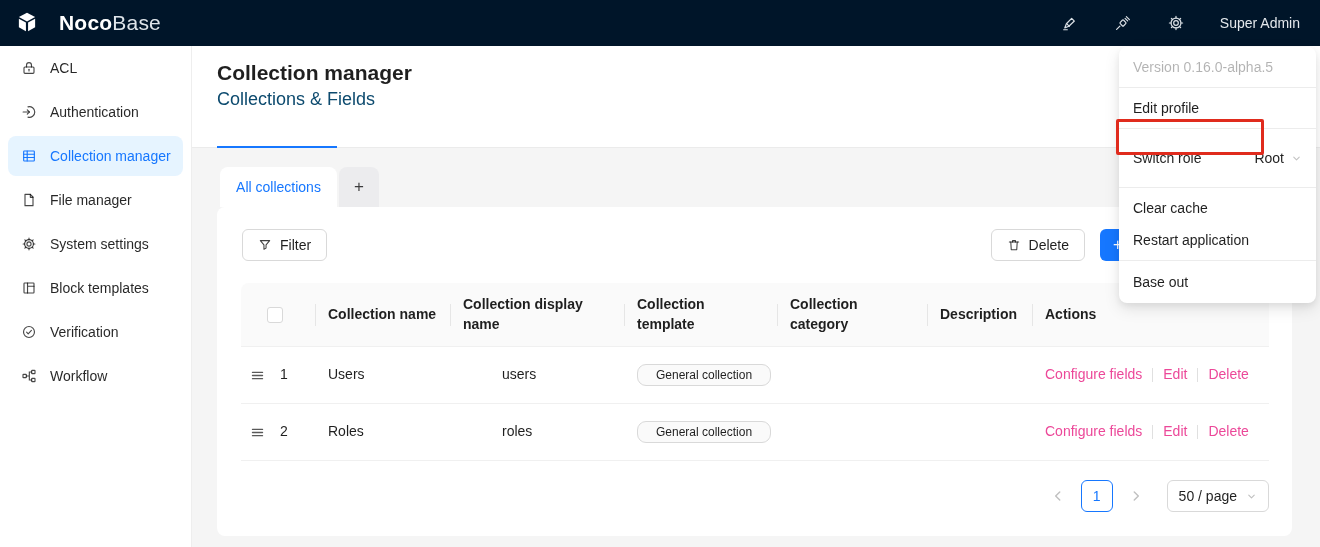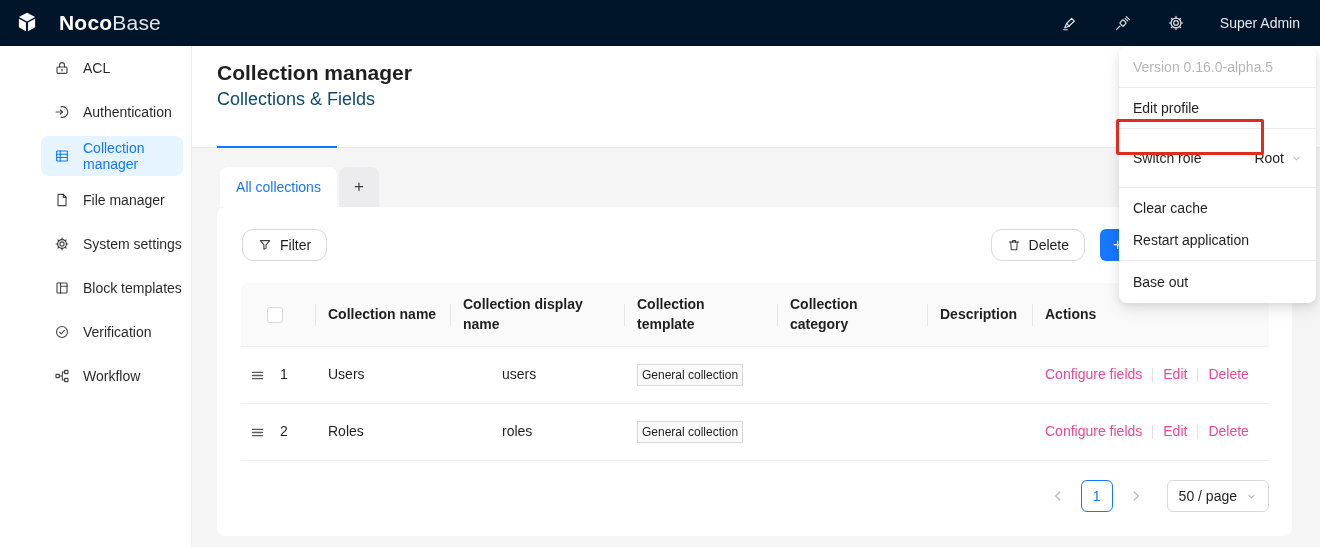--- a/index.html
+++ b/index.html
@@ -13,21 +13,21 @@
   .logo { display:flex; align-items:center; gap:8px; }
   .logo-text { font-size:21px; letter-spacing:0.2px; }
   .logo-bold { color:#ffffff; font-weight:700;margin-left:11px; }
   .logo-light { color:#dfe5ea; font-weight:400; }
   .topbar-right { display:flex; align-items:center; gap:35px; }
   .topbar-icon { width:18px; height:18px; color:#dbe1e6; cursor:pointer; display:block; }
   .topbar-user { color:#e3e8ec; font-size:14px; cursor:pointer; }
 
   
   .sidebar { position:absolute; left:0; top:46px; width:192px; height:501px; background:#fff;
-             border-right:1px solid #eeeeee; padding-top:2px;padding-left:33px; }
+             border-right:1px solid #eeeeee; padding-top:2px; }
   .side-item { height:40px; margin:0 8px 4px 8px; border-radius:8px; display:flex; align-items:center;
                gap:13px; padding-left:13px; font-size:14px; color:rgba(0,0,0,0.85); cursor:pointer; }
   .side-item .sicon { width:16px; height:16px; color:rgba(0,0,0,0.72); flex:0 0 16px; display:block; }
   .side-item.active { background:#e6f4ff; color:#1677ff; }
   .side-item.active .sicon { color:#1677ff; }
 
   
   .page-header { position:absolute; left:192px; top:46px; width:1128px; height:102px; background:#fff;
                  border-bottom:1px solid #ebebeb; }
   .page-title { position:absolute; left:25px; top:15px; font-size:21px; font-weight:700; color:rgba(0,0,0,0.88); }
@@ -36,21 +36,21 @@
 
   
   .content { position:absolute; left:192px; top:148px; width:1128px; height:399px; background:#f5f5f5; }
   .col-tab { position:absolute; top:19px; height:40px; display:flex; align-items:center; justify-content:center;
              border-radius:8px 8px 0 0; font-size:14px; cursor:pointer; }
   .col-tab.active { left:28px; width:117px; background:#fff; color:#1677ff; }
   .col-tab.add { left:147px; width:40px; background:#ececee; color:rgba(0,0,0,0.75); font-size:17px; }
 
   .card { position:absolute; left:25px; top:59px; width:1075px; height:329px; background:#fff; border-radius:8px; }
 
-  .btn { height:32px; border:1px solid #d9d9d9; border-radius:11px; background:#fff; display:flex;
+  .btn { height:32px; border:1px solid #d9d9d9; border-radius:6px; background:#fff; display:flex;
          align-items:center; gap:8px; padding:0 15px; font-size:14px; color:rgba(0,0,0,0.88); cursor:pointer; }
   .btn .bicon { width:14px; height:14px; color:rgba(0,0,0,0.75); display:block; }
   .btn-filter { position:absolute; left:25px; top:22px; }
   .btn-delete { position:absolute; right:207px; top:22px; }
   .btn-create { position:absolute; left:883px; top:22px; width:120px; height:32px; background:#1677ff; border:none;
                 border-radius:6px; color:#fff; font-size:16px; display:flex; align-items:center; padding:0 13px;
                 cursor:pointer; z-index:1; }
 
   
   .tbl { position:absolute; left:24px; top:76px; width:1028px; font-size:14px; }
@@ -60,22 +60,22 @@
   .th { font-weight:700; color:rgba(0,0,0,0.88); }
   .th:not(:last-child)::after { content:""; position:absolute; right:0; top:21px; width:1px; height:22px;
                                 background:rgba(0,0,0,0.08); }
   .c0 { width:75px; }  .c1 { width:174px; } .c2 { width:135px; } .c3 { width:153px; }
   .c4 { width:150px; } .c5 { width:105px; } .c6 { width:236px; }
   .row { height:57px; border-bottom:1px solid #f0f0f0; }
   .td-first { gap:15px; padding-left:9px; }
   .drag { width:15px; height:15px; color:rgba(0,0,0,0.65); cursor:grab; display:block; }
   .checkbox { width:16px; height:16px; border:1.5px solid #d9d9d9; border-radius:3px; background:#fff;
               margin-left:14px; cursor:pointer; }
-  .tag { font-size:12px; line-height:20px; padding:0 4px; border:1px solid #d9d9d9; background:#fafafa;
-         border-radius:0; color:rgba(0,0,0,0.88); white-space:nowrap; }
+  .tag { font-size:12px; line-height:20px; padding:0 18px; border:1px solid #d9d9d9; background:#fafafa;
+         border-radius:9px; color:rgba(0,0,0,0.88); white-space:nowrap; }
   .link { color:#ec4899; cursor:pointer; white-space:nowrap; }
   .vdiv { width:1px; height:14px; background:rgba(0,0,0,0.12); margin:0 10px; }
 
   
   .pager { position:absolute; right:23px; top:273px; display:flex; align-items:center; }
   .pg-arrow { width:14px; height:14px; color:rgba(0,0,0,0.25); cursor:pointer; display:block; }
   .pg-prev { margin-right:16px; } .pg-next { margin-left:16px; margin-right:24px; }
   .pg-page { width:32px; height:32px; border:1px solid #1677ff; border-radius:6px; color:#1677ff;
              display:flex; align-items:center; justify-content:center; font-size:14px; cursor:pointer; background:#fff; }
   .pg-size { height:32px; min-width:101px; border:1px solid #d9d9d9; border-radius:6px; background:#fff;

